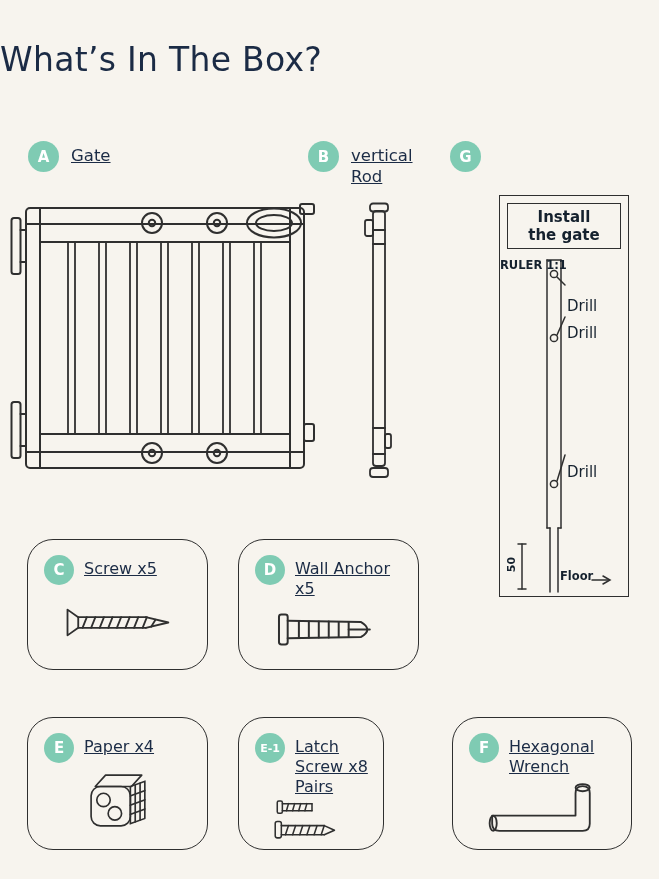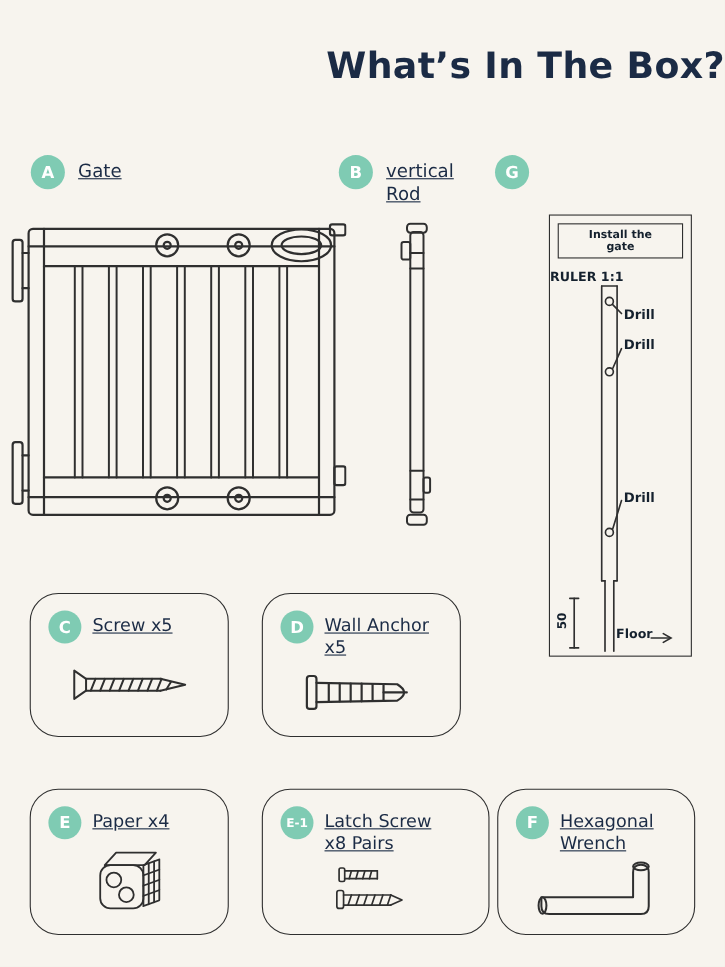--- a/index.html
+++ b/index.html
@@ -13,23 +13,23 @@
     background: #F7F4EE;
     overflow: hidden;
     color: #1B2B45;
     margin: 0 auto;
   }
 
   .title {
     position: absolute;
     top: 40px; left: 0;
     width: 100%;
-    text-align: right;
+    text-align: left;
     font-size: 33px;
-    font-weight: 700;
+    font-weight: 400;
     letter-spacing: 0.3px;
     color: #1B2B45;
   }
 
   .badge {
     width: 31px; height: 31px;
     border-radius: 50%;
     background: #7FCBB3;
     color: #FFFFFF;
     font-weight: 700;
@@ -92,36 +92,37 @@
     width: 130px; height: 402px;
     border: 1.6px solid #2F2F2F;
   }
   .gpaper-svg { position: absolute; left: 0; top: 0; }
   .gpaper-header {
     position: relative;
     margin: 7px 7px 0 7px;
     border: 1.4px solid #2F2F2F;
     padding: 4px 14px;
     text-align: center;
-    font-size: 10px;
+    font-size: 15px;
     font-weight: 700;
     color: #15212E;
   }
   .gpaper-ruler {
     position: relative;
     margin-top: 9px;
     font-size: 11.5px;
     font-weight: 700;
     color: #15212E;
   }
   .drill-label {
     position: absolute;
-    font-size: 12px;
-    font-weight: 700;
-    color: #15212E;
+    font-size: 15px;
+    font-weight: 400;
+    color: #15212E;
+    margin-top: 18px;
   }
   .dim-label {
     position: absolute;
     left: -2px; top: 362px;
     width: 26px;
     text-align: center;
     font-size: 11px;
     font-weight: 700;
     transform: rotate(-90deg);
     color: #15212E;
@@ -331,21 +332,21 @@
             <line x1="0" y1="18" x2="14" y2="18"></line>
             <line x1="0" y1="27" x2="14" y2="27"></line>
           </g>
           <circle cx="18" cy="29" r="6.5"></circle>
           <circle cx="29" cy="42" r="6.5"></circle>
         </g>
       </svg>
     </div>
   </div>
 
-  <div class="part-box" style="left:238px; top:717px; width:207px; height:133px;justify-content:space-between;">
+  <div class="part-box" style="left:238px; top:717px; width:146px; height:133px;justify-content:space-between;">
     <div class="box-header">
       <div class="badge small-text">E-1</div>
       <div class="item-label box-label" style="width:104px;">Latch Screw x8 Pairs</div>
     </div>
     <div class="illus">
       <svg width="82" height="47" viewBox="0 0 80 46">
         <g stroke="#2F2F2F" stroke-width="1.5" fill="none" stroke-linejoin="round" stroke-linecap="round">
           <rect x="6" y="4" width="5" height="12" rx="1.5"></rect>
           <line x1="11" y1="6.5" x2="40" y2="6.5"></line>
           <line x1="11" y1="13.5" x2="40" y2="13.5"></line>

